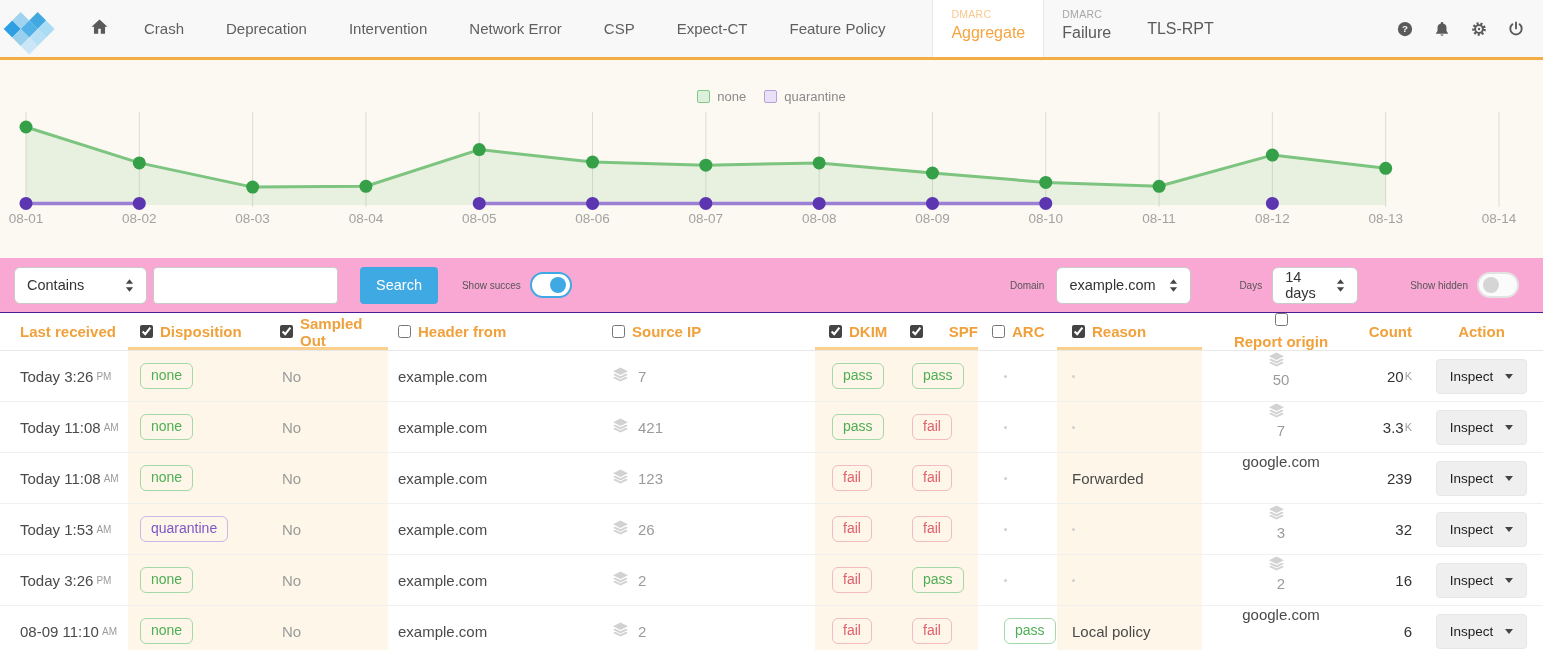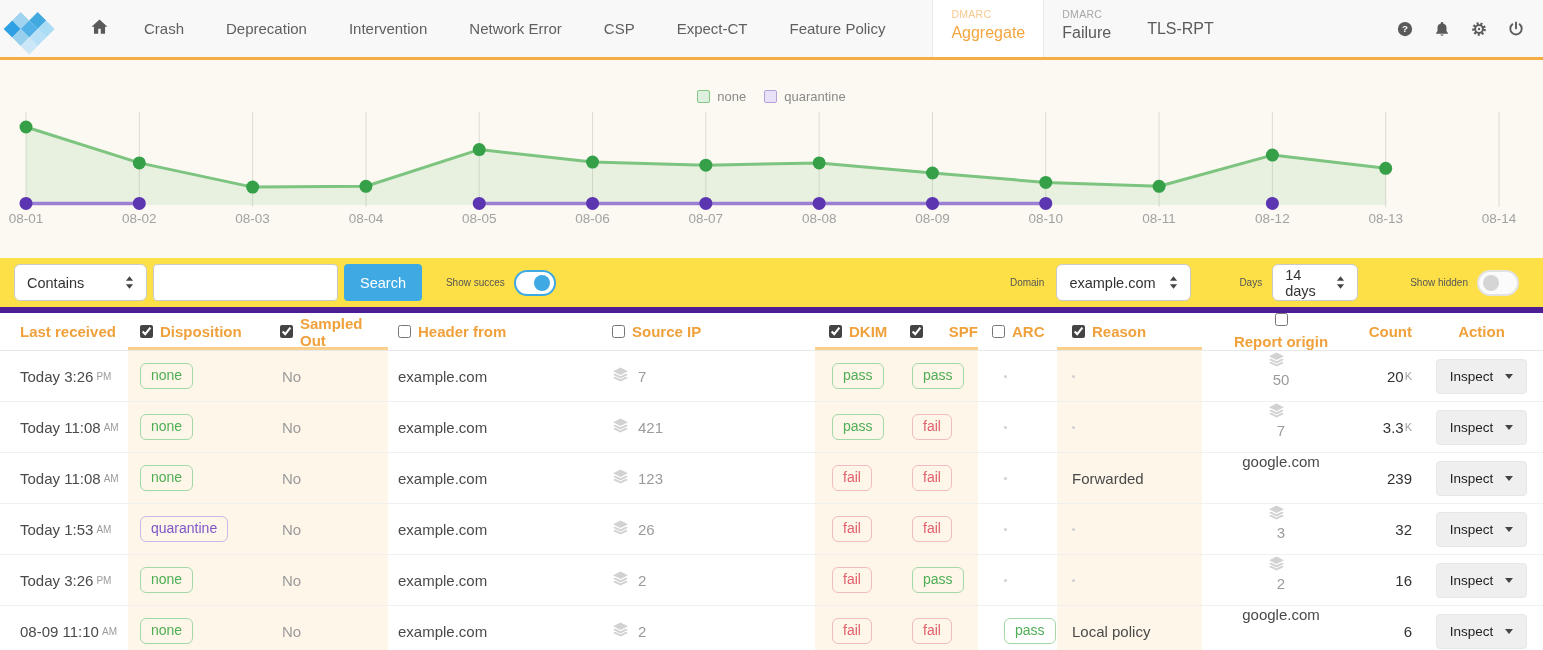--- a/index.html
+++ b/index.html
@@ -40,31 +40,31 @@
   
   .chart-section { position:relative; height:198px; background:#fcf9f2; }
   .legend { position:absolute; top:29px; left:0; right:0; display:flex; justify-content:center;
             gap:18px; z-index:2; }
   .legend-item { display:flex; align-items:center; gap:7px; cursor:pointer; }
   .swatch { width:13px; height:13px; border-radius:2px; border:1px solid; }
   .legend-item .ltext { font-size:13px; color:#8a8a8a; }
   .chart-svg { position:absolute; inset:0; }
 
   
-  .filter-bar { height:55px; background:#fde047; border-bottom:6px solid #4c1d95;
+  .filter-bar { height:55px; background:#f9a8d4; border-bottom:1px solid #4c1d95;
                 display:flex; align-items:center;justify-content:space-between; }
   .select { height:37px; border:1px solid #c9c9c9; border-radius:6px; background:#fff;
             display:flex; align-items:center; justify-content:space-between;
             padding:0 12px; font-size:14.5px; color:#333; cursor:pointer; }
   .select svg { width:9px; height:13px; margin-left:10px; flex:none; }
   .sel-contains { width:133px; margin-left:14px; }
   .search-input { width:185px; height:37px; margin-left:6px; border:1px solid #c9c9c9;
                   border-radius:4px; padding:0 10px; font-size:14.5px; outline:none;
                   font-family:"Liberation Sans",sans-serif; }
-  .search-btn { height:37px; margin-left:6px; padding:0 16px; background:#3fa9e4; color:#fff;
+  .search-btn { height:37px; margin-left:22px; padding:0 16px; background:#3fa9e4; color:#fff;
                 border:none; border-radius:4px; font-size:14.5px; cursor:pointer;
                 font-family:"Liberation Sans",sans-serif; }
   .flabel { font-size:10px; color:#555; }
   .lab-success { margin-left:24px; }
   .toggle { width:42px; height:26px; border-radius:13px; border:2px solid #e2e2e2;
             background:#fbfbfb; position:relative; cursor:pointer; margin-left:9px; flex:none; }
   .toggle .knob { width:16px; height:16px; border-radius:50%; background:#d5d5d5;
                   position:absolute; top:3px; left:4px; transition:left .1s; }
   .toggle.on { border-color:#3fa9e4; background:#fff; }
   .toggle.on .knob { background:#3fa9e4; left:18px; }

